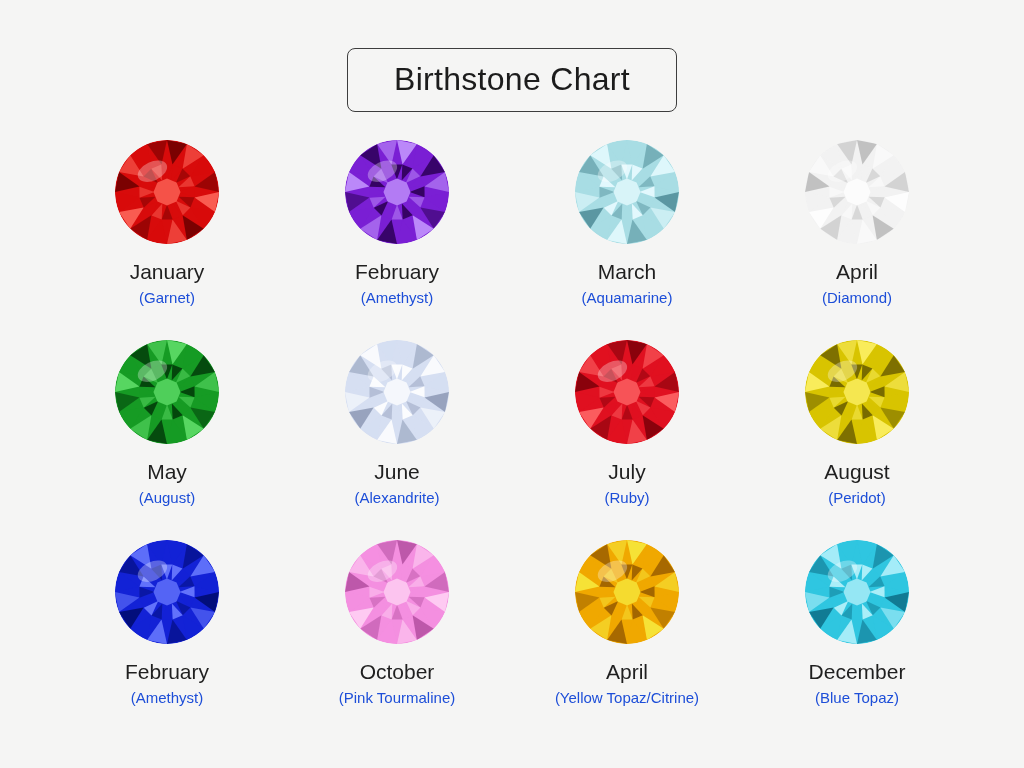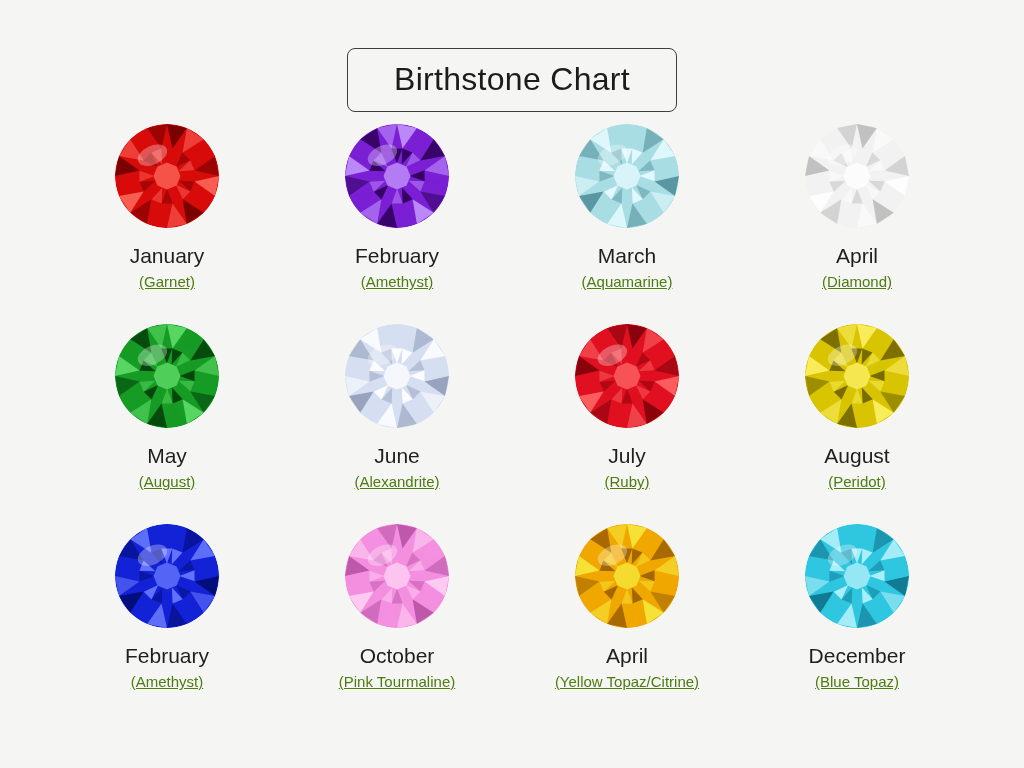--- a/index.html
+++ b/index.html
@@ -35,21 +35,21 @@
   }
   .title-text {
     font-size: 32px;
     color: #1c1c1c;
     letter-spacing: 0.3px;
     line-height: 1;
     white-space: nowrap;
   }
   .grid {
     position: absolute;
-    top: 124px;
+    top: 140px;
     left: 52px;
     width: 920px;
     display: grid;
     grid-template-columns: repeat(4, 1fr);
     grid-template-rows: repeat(3, 200px);
     row-gap: 0px;
   }
   .cell {
     display: flex;
     flex-direction: column;
@@ -70,24 +70,23 @@
   .month {
     margin-top: 16px;
     font-size: 21px;
     color: #1f1f1f;
     line-height: 1.1;
     white-space: nowrap;
   }
   .stone {
     margin-top: 7px;
     font-size: 15px;
-    color: #4d7c0f;
+    color: #1d4ed8;
     line-height: 1.1;
     white-space: nowrap;
-    text-decoration: underline;
   }
 </style>
 </head>
 <body>
 
 <div class="page">
 
   <div class="title-wrap">
     <div class="title-box">
       <div class="title-text">Birthstone Chart</div>

